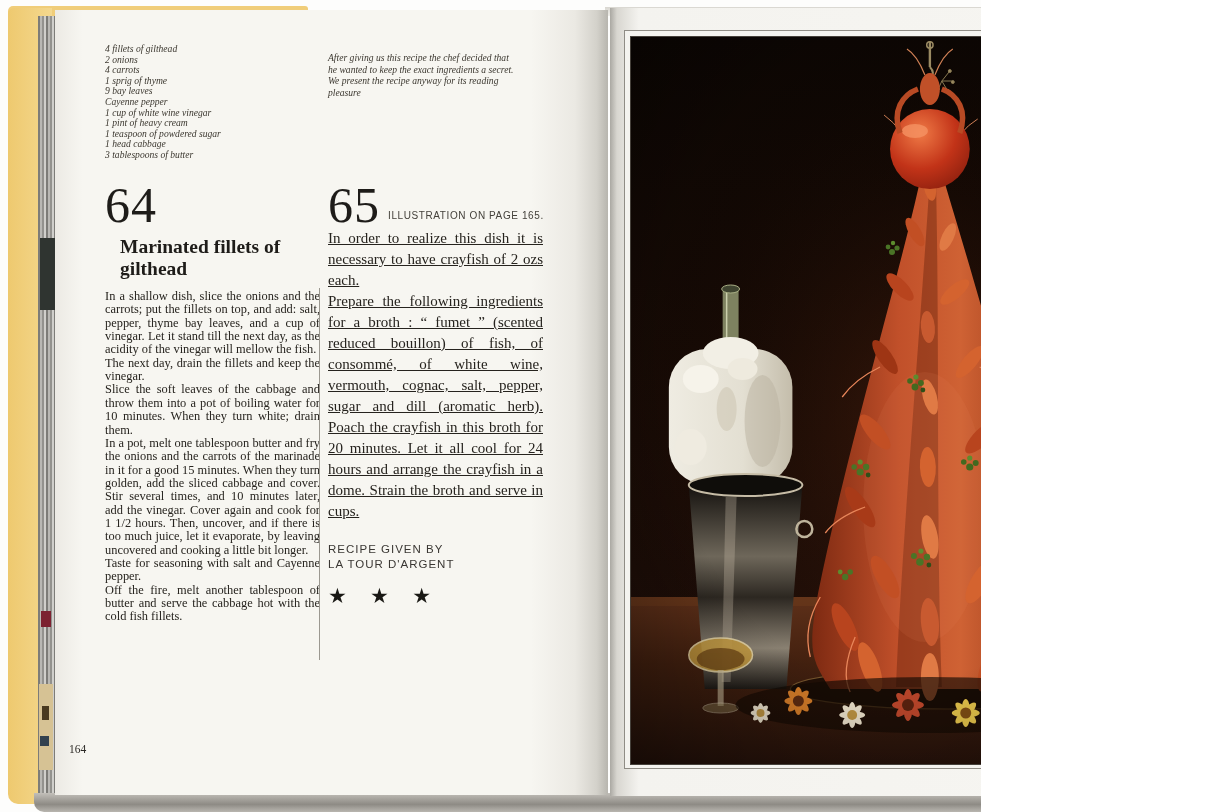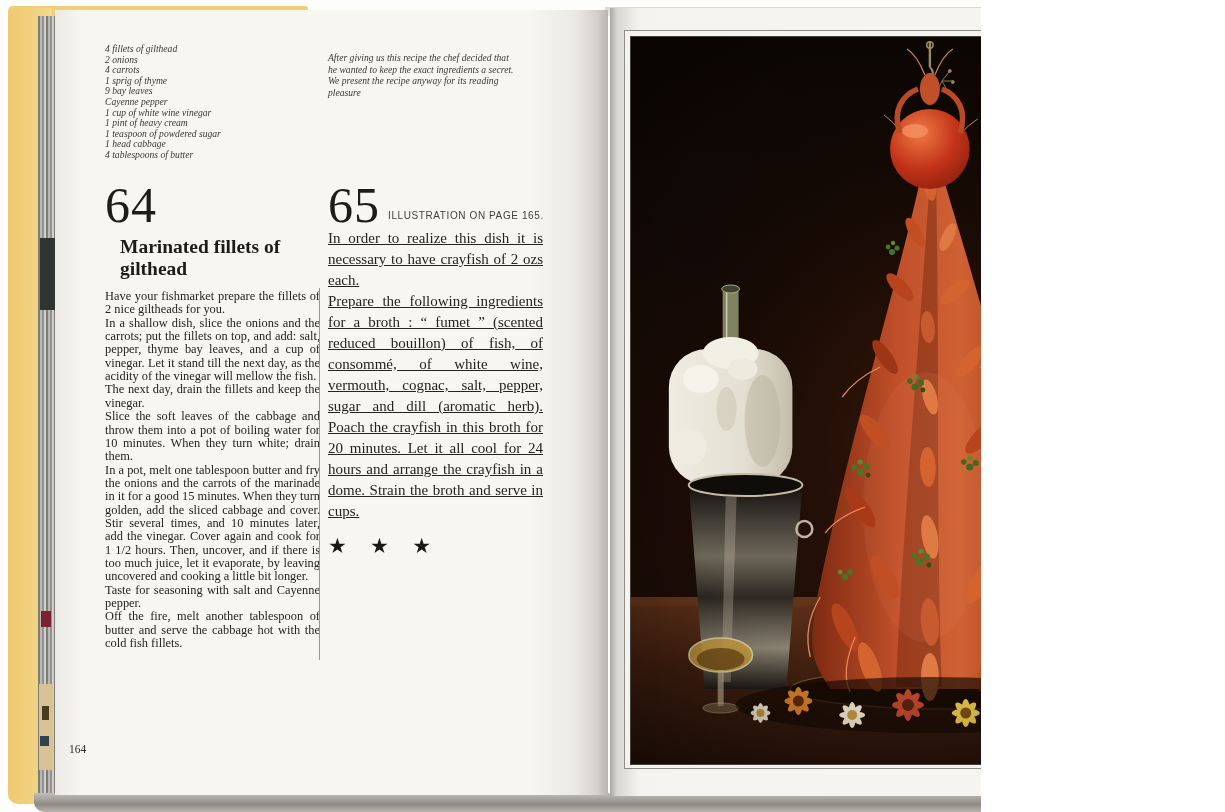--- a/index.html
+++ b/index.html
@@ -81,50 +81,53 @@
         <div>4 fillets of gilthead</div>
         <div>2 onions</div>
         <div>4 carrots</div>
         <div>1 sprig of thyme</div>
         <div>9 bay leaves</div>
         <div>Cayenne pepper</div>
         <div>1 cup of white wine vinegar</div>
         <div>1 pint of heavy cream</div>
         <div>1 teaspoon of powdered sugar</div>
         <div>1 head cabbage</div>
-        <div>4 tablespoons of butter</div>
+        <div>3 tablespoons of butter</div>
       </div>
 
     <div class="chef-note">After giving us this recipe the chef decided that he wanted to keep the exact ingredients a secret. We present the recipe anyway for its reading pleasure</div>
 
     <div class="col col1">
       <div class="recipe-number">64</div>
       <div class="recipe-title">Marinated fillets of
 gilthead</div>
       <div class="body body-64">
-          <p>Have your fishmarket prepare the fillets of 2 nice giltheads for you.</p>
           <p>In a shallow dish, slice the onions and the carrots; put the fillets on top, and add: salt, pepper, thyme bay leaves, and a cup of vinegar. Let it stand till the next day, as the acidity of the vinegar will mellow the fish.</p>
           <p>The next day, drain the fillets and keep the vinegar.</p>
           <p>Slice the soft leaves of the cabbage and throw them into a pot of boiling water for 10 minutes. When they turn white; drain them.</p>
           <p>In a pot, melt one tablespoon butter and fry the onions and the carrots of the marinade in it for a good 15 minutes. When they turn golden, add the sliced cabbage and cover. Stir several times, and 10 minutes later, add the vinegar. Cover again and cook for 1 1/2 hours. Then, uncover, and if there is too much juice, let it evaporate, by leaving uncovered and cooking a little bit longer.</p>
           <p>Taste for seasoning with salt and Cayenne pepper.</p>
           <p>Off the fire, melt another tablespoon of butter and serve the cabbage hot with the cold fish fillets.</p>
         </div>
     </div>
 
     <div class="col-divider"></div>
 
     <div class="col col2">
       <div class="num-row">
         <span class="recipe-number">65</span>
         <span class="illus-note">ILLUSTRATION ON PAGE 165.</span>
       </div>
       <div class="body body-65">
         <p>In order to realize this dish it is necessary to have crayfish of 2 ozs each.</p>
         <p>Prepare the following ingredients for a broth : “ fumet ” (scented reduced bouillon) of fish, of consommé, of white wine, vermouth, cognac, salt, pepper, sugar and dill (aromatic herb). Poach the crayfish in this broth for 20 minutes. Let it all cool for 24 hours and arrange the crayfish in a dome. Strain the broth and serve in cups.</p>
+      </div>
+      <div class="credit">
+        <div>RECIPE GIVEN BY</div>
+        <div>LA TOUR D'ARGENT</div>
       </div>
       <div class="stars">★ ★ ★</div>
     </div>
 
     <div class="folio-left">164</div>
   </div>
 
   <div class="page-right">
     <div class="photo-frame">
       <div class="photo">

